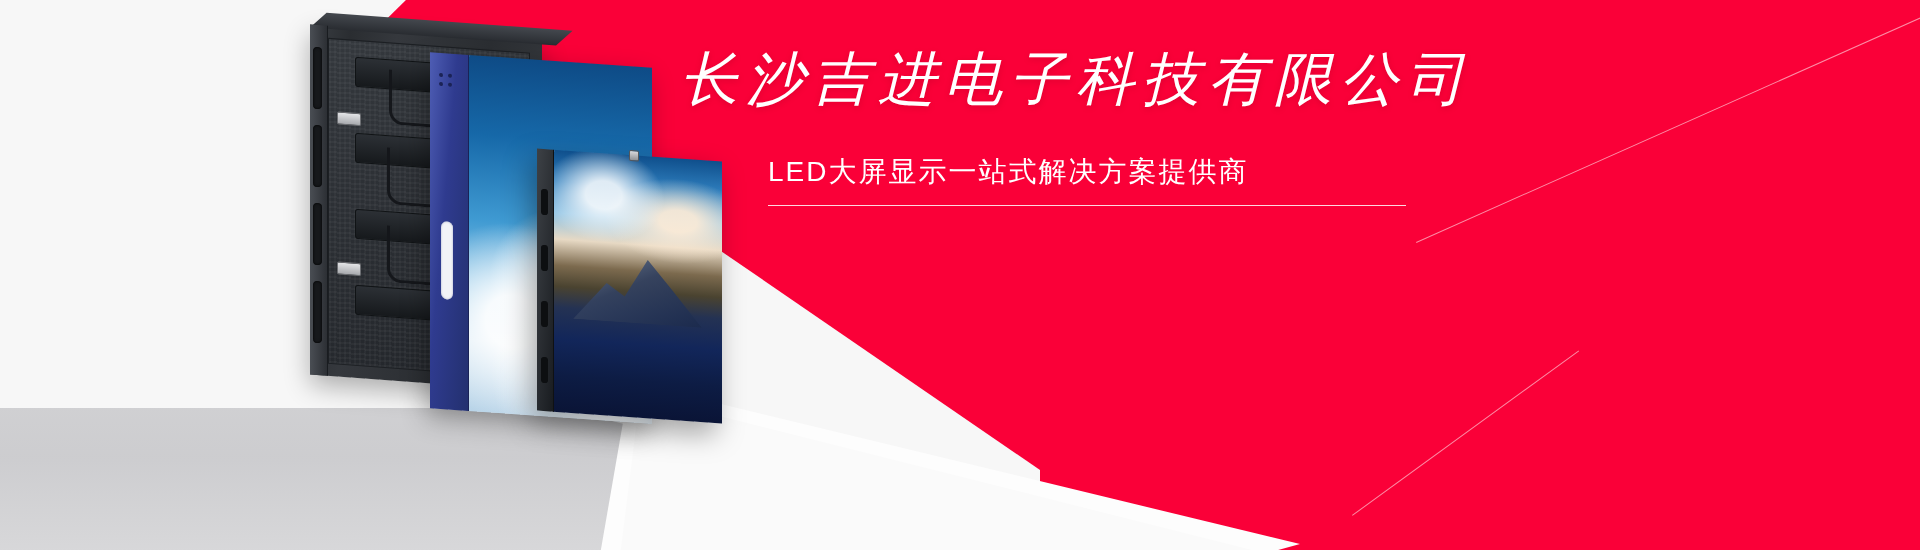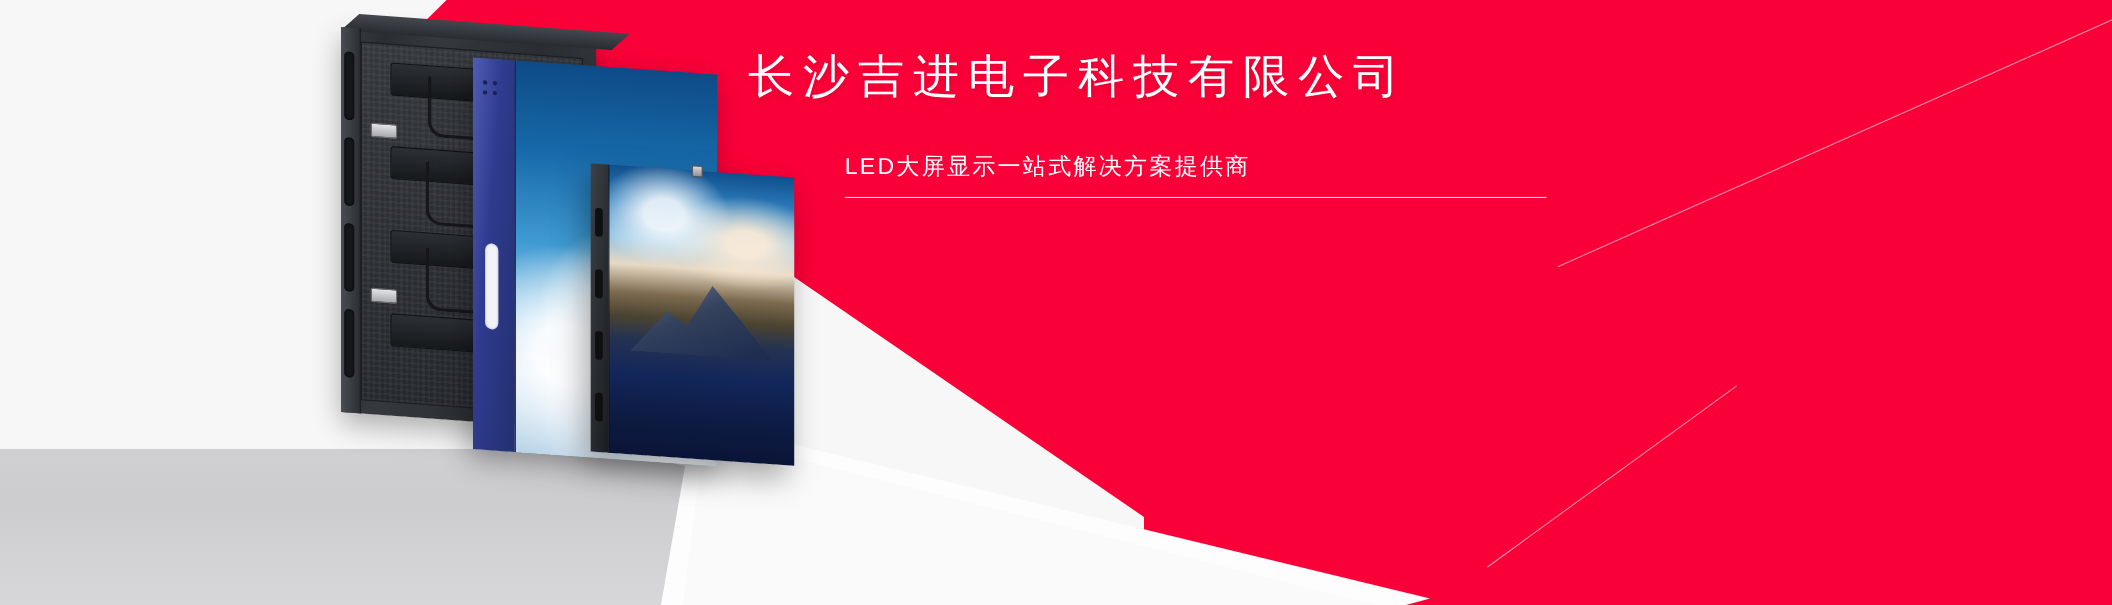--- a/index.html
+++ b/index.html
@@ -183,26 +183,26 @@
     opacity:.5;
   }
   .panel-front .led-dot{
     position:absolute;left:92px;top:-5px;width:8px;height:9px;border-radius:2px;
     background:linear-gradient(180deg,#d8d9dc,#8e9094);border:1px solid #55575b;
   }
 
   
   .copy{position:absolute;left:680px;top:48px;width:1000px;color:#fff;}
   .title{
-    font-size:42px;line-height:1.06;font-weight:400;letter-spacing:8px;
-    text-shadow:0 2px 6px rgba(120,0,22,.22);white-space:nowrap;
+    font-size:58px;line-height:1.06;font-weight:400;letter-spacing:8px;
+    text-shadow:0 2px 6px rgba(120,0,22,.22);white-space:nowrap;font-style:italic;
   }
   .sub-wrap{margin-top:44px;padding-left:88px;}
   .subtitle{
-    font-size:21px;letter-spacing:2px;font-weight:400;white-space:nowrap;
+    font-size:28px;letter-spacing:2px;font-weight:400;white-space:nowrap;
     padding-bottom:14px;
   }
   .rule{
     width:638px;height:1px;background:rgba(255,255,255,.85);margin:0 0 0 0;
   }
   .tagline{
     margin-top:22px;padding-left:88px;
     font-size:17px;letter-spacing:2px;color:#fff;white-space:nowrap;
     text-align:center;width:636px;
   }

